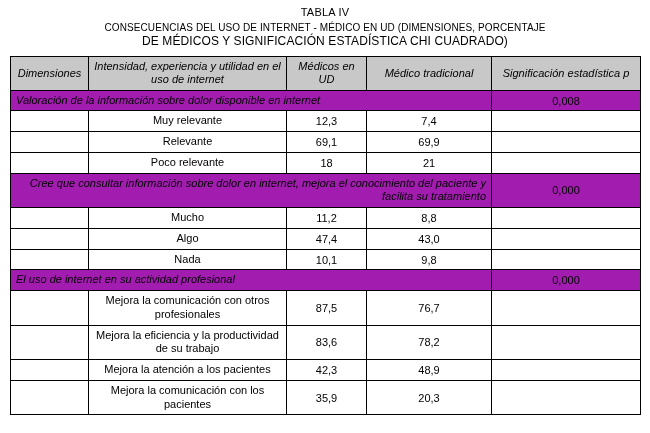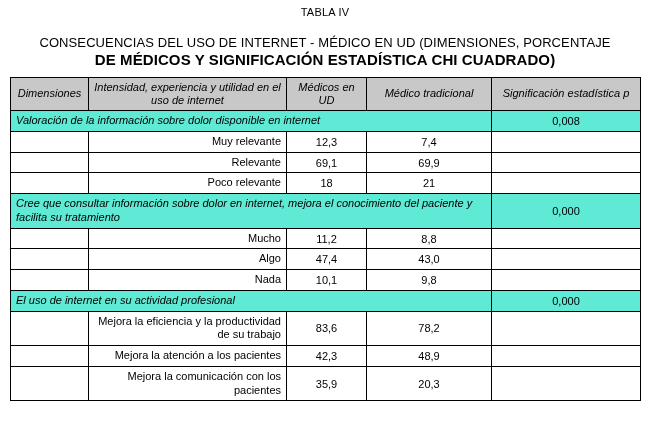--- a/index.html
+++ b/index.html
@@ -22,28 +22,27 @@
   }
   .title-block {
     text-align: center;
     line-height: 1.25;
   }
   .title-line1 {
     font-size: 11px;
     letter-spacing: 0.2px;
   }
   .title-line2 {
-    font-size: 13px;
+    font-size: 10px;
     letter-spacing: 0.1px;
-    margin-top: 15px;
+    margin-top: 2px;
   }
   .title-line3 {
-    font-size: 15px;
+    font-size: 12px;
     letter-spacing: 0.1px;
-    font-weight: bold;
   }
   table.tabla {
     border-collapse: collapse;
     width: 630px;
     margin-top: 7px;
     table-layout: fixed;
   }
   table.tabla td, table.tabla th {
     border: 1px solid #000000;
     padding: 3px 5px;
@@ -58,41 +57,41 @@
     line-height: 1.2;
     padding: 5px 4px;
   }
   .col-dim   { width: 78px; }
   .col-int   { width: 198px; }
   .col-ud    { width: 80px; }
   .col-trad  { width: 125px; }
   .col-sig   { width: 149px; }
 
   tr.section td {
-    background: #5eead4;
+    background: #a21caf;
   }
   td.section-label {
     font-style: italic;
     font-size: 11px;
     padding: 4px 6px;
     line-height: 1.25;
   }
   td.section-label.center {
-    text-align: left;
+    text-align: right;
     font-style: italic;
   }
   td.sig-value {
     text-align: center;
     font-size: 11px;
   }
   td.blank-dim {
     background: #ffffff;
   }
   td.item-label {
-    text-align: right;
+    text-align: center;
     padding-left: 7px;
     line-height: 1.25;
     margin-top: 32px;
   }
   td.num {
     text-align: center;
     margin-left: 28px;
   }
   td.empty {
     background: #ffffff;
@@ -179,20 +178,27 @@
         <td class="num">9,8</td>
         <td class="empty">&nbsp;</td>
       </tr>
 
       <tr class="section">
         <td class="section-label" colspan="4">El uso de internet en su actividad profesional</td>
         <td class="sig-value">0,000</td>
       </tr>
       <tr>
         <td class="blank-dim">&nbsp;</td>
+        <td class="item-label">Mejora la comunicación con otros profesionales</td>
+        <td class="num">87,5</td>
+        <td class="num">76,7</td>
+        <td class="empty">&nbsp;</td>
+      </tr>
+      <tr>
+        <td class="blank-dim">&nbsp;</td>
         <td class="item-label">Mejora la eficiencia y la productividad de su trabajo</td>
         <td class="num">83,6</td>
         <td class="num">78,2</td>
         <td class="empty">&nbsp;</td>
       </tr>
       <tr>
         <td class="blank-dim">&nbsp;</td>
         <td class="item-label">Mejora la atención a los pacientes</td>
         <td class="num">42,3</td>
         <td class="num">48,9</td>

